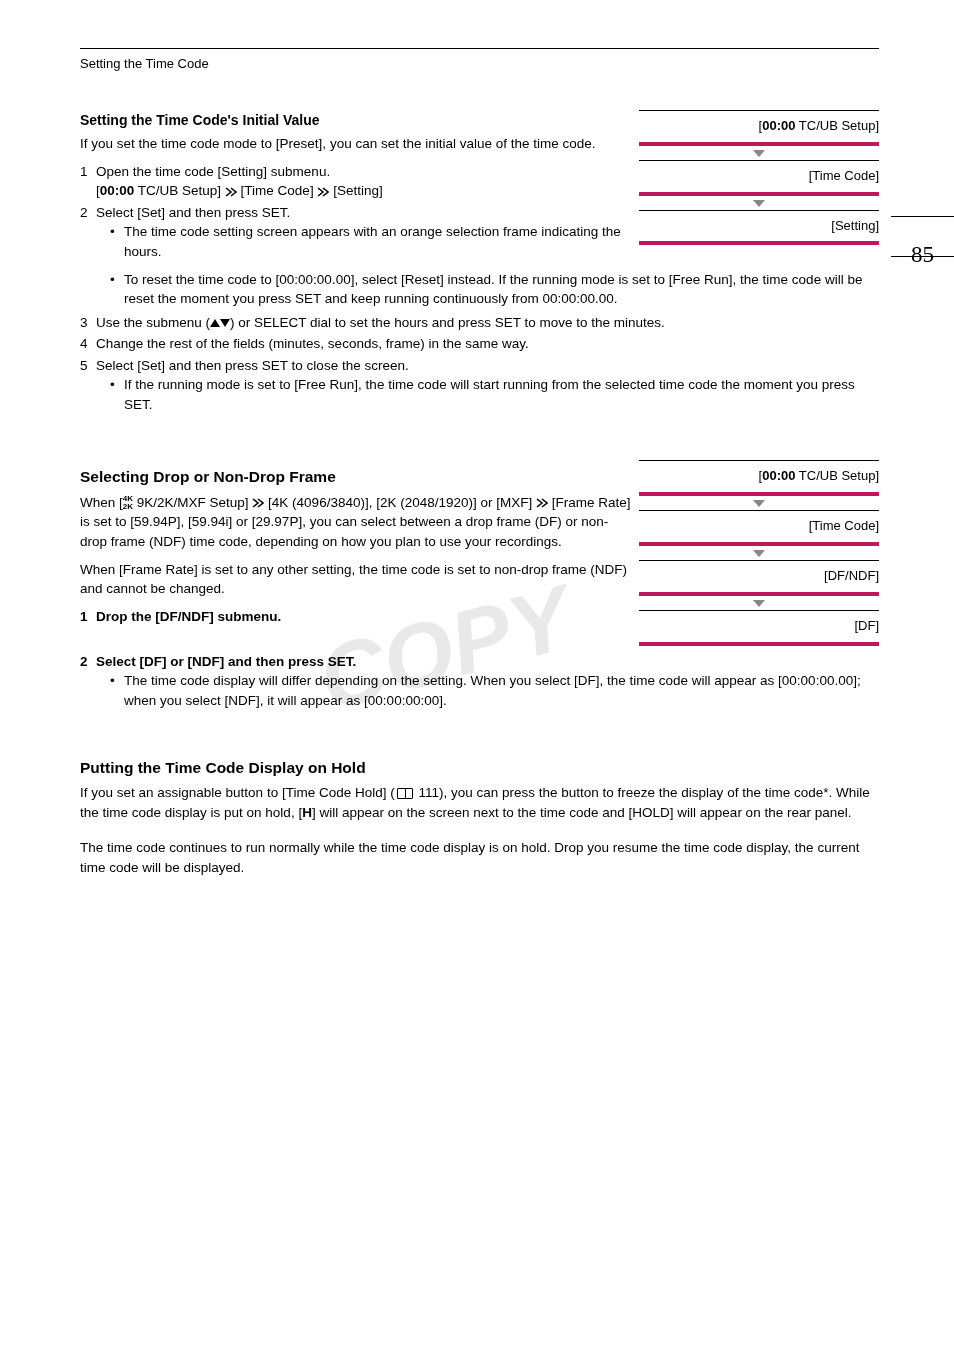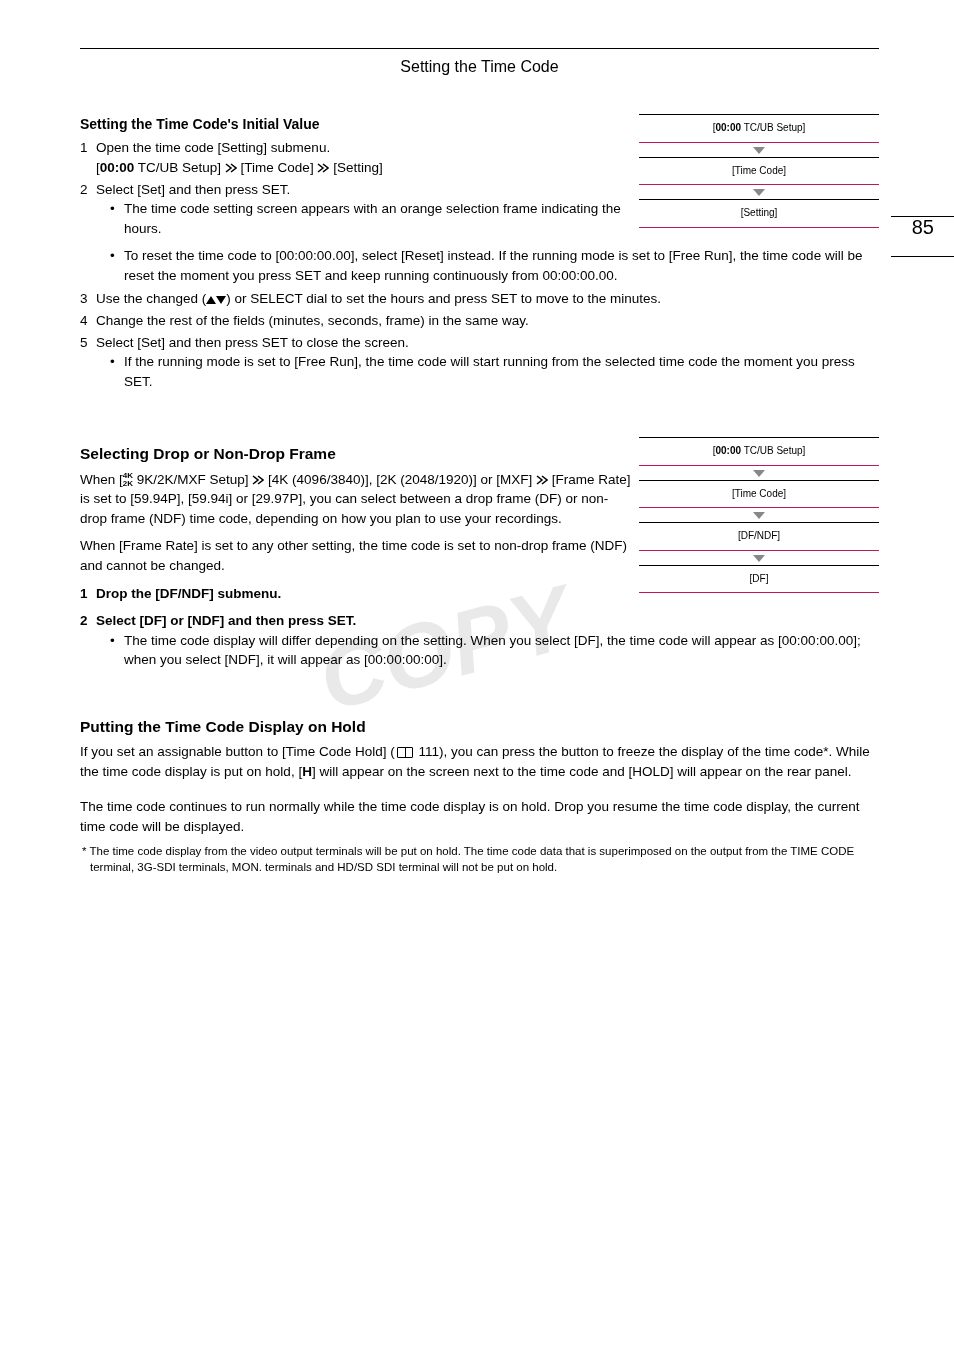--- a/index.html
+++ b/index.html
@@ -19,30 +19,31 @@
     }
     .page {
       padding: 48px 75px 0 80px;
       position: relative;
     }
     .top-rule {
       border-top: 1px solid #000;
       margin-bottom: 6px;
     }
     .header-label {
-      text-align: center;
-      font-size: 16px;
+      text-align: left;
+      font-size: 13px;
       margin-bottom: 36px;
     }
     .page-number {
       position: absolute;
       right: 20px;
-      top: 213px;
-      font-size: 20px;
+      top: 238px;
+      font-size: 23px;
       font-weight: 300;
+      font-family: Liberation Serif, serif;
     }
     .page-number-rule-top {
       position: absolute;
       right: 0;
       top: 216px;
       width: 63px;
       border-top: 1px solid #000;
     }
     .page-number-rule-bottom {
       position: absolute;
@@ -72,24 +73,24 @@
     }
     .para {
       margin-bottom: 8px;
     }
     .menu-box {
       width: 240px;
       flex-shrink: 0;
     }
     .menu-level {
       border-top: 1px solid #000;
-      border-bottom: 1px solid #be185d;
-      text-align: center;
+      border-bottom: 4px solid #be185d;
+      text-align: right;
       padding: 6px 0;
-      font-size: 10px;
+      font-size: 13px;
       position: relative;
     }
     .menu-level + .menu-level {
       margin-top: 14px;
     }
     .menu-level + .menu-level::before {
       content: "";
       position: absolute;
       top: -11px;
       left: 50%;
@@ -227,20 +228,21 @@
 
   <div class="watermark">
     <svg viewBox="0 0 300 300">
       <text x="150" y="200" font-size="90" font-weight="bold" fill="#888" text-anchor="middle" transform="rotate(-15 150 150)" font-style="italic">COPY</text>
     </svg>
   </div>
 
   <div class="content-row">
     <div class="content-left">
       <div class="h-sub">Setting the Time Code's Initial Value</div>
+      <div class="para">If you set the time code mode to [Preset], you can set the initial value of the time code.</div>
       <ol class="steps">
         <li>
           <span>Open the time code [Setting] submenu.</span>
           <div class="indent">
             [<span class="bold-txt">00:00</span><span> TC/UB Setup] </span>
             <svg class="nav-icon" width="12" height="10">
                 <path d="M1 1 L6 5 L1 9 M6 1 L11 5 L6 9" stroke="#000" stroke-width="1.5" fill="none"></path>
               </svg>
             <span> [Time Code] </span>
             <svg class="nav-icon" width="12" height="10">
@@ -266,21 +268,21 @@
       <div class="menu-level"><span>[Setting]</span></div>
     </div>
   </div>
 
   <ul class="bullet-list" style="padding-left:30px;">
     <li>To reset the time code to [00:00:00.00], select [Reset] instead. If the running mode is set to [Free Run], the time code will be reset the moment you press SET and keep running continuously from 00:00:00.00.</li>
   </ul>
 
   <ol class="steps" start="3" style="counter-reset: step 2;">
     <li>
-      <span>Use the changed (</span><span class="tri-up"></span><span class="tri-down"></span><span>) or SELECT dial to set the hours and press SET to move to the minutes.</span>
+      <span>Use the submenu (</span><span class="tri-up"></span><span class="tri-down"></span><span>) or SELECT dial to set the hours and press SET to move to the minutes.</span>
     </li>
     <li>
       <span>Change the rest of the fields (minutes, seconds, frame) in the same way.</span>
     </li>
     <li>
       <span>Select [Set] and then press SET to close the screen.</span>
       <ul class="bullet-list">
         <li>If the running mode is set to [Free Run], the time code will start running from the selected time code the moment you press SET.</li>
       </ul>
     </li>
@@ -327,15 +329,14 @@
       </ul>
     </li>
   </ol>
 
   <div class="section">
     <div class="h-bold">Putting the Time Code Display on Hold</div>
     <div class="para">
       <span>If you set an assignable button to [Time Code Hold] (</span><span class="book-icon"></span><span> 111), you can press the button to freeze the display of the time code*. While the time code display is put on hold, [</span><span class="bold-txt">H</span><span>] will appear on the screen next to the time code and [HOLD] will appear on the rear panel.</span>
     </div>
     <div class="para" style="margin-top:16px;">The time code continues to run normally while the time code display is on hold. Drop you resume the time code display, the current time code will be displayed.</div>
-    <div class="footnote">* The time code display from the video output terminals will be put on hold. The time code data that is superimposed on the output from the TIME CODE terminal, 3G-SDI terminals, MON. terminals and HD/SD SDI terminal will not be put on hold.</div>
   </div>
 </div>
 
 </body></html>

